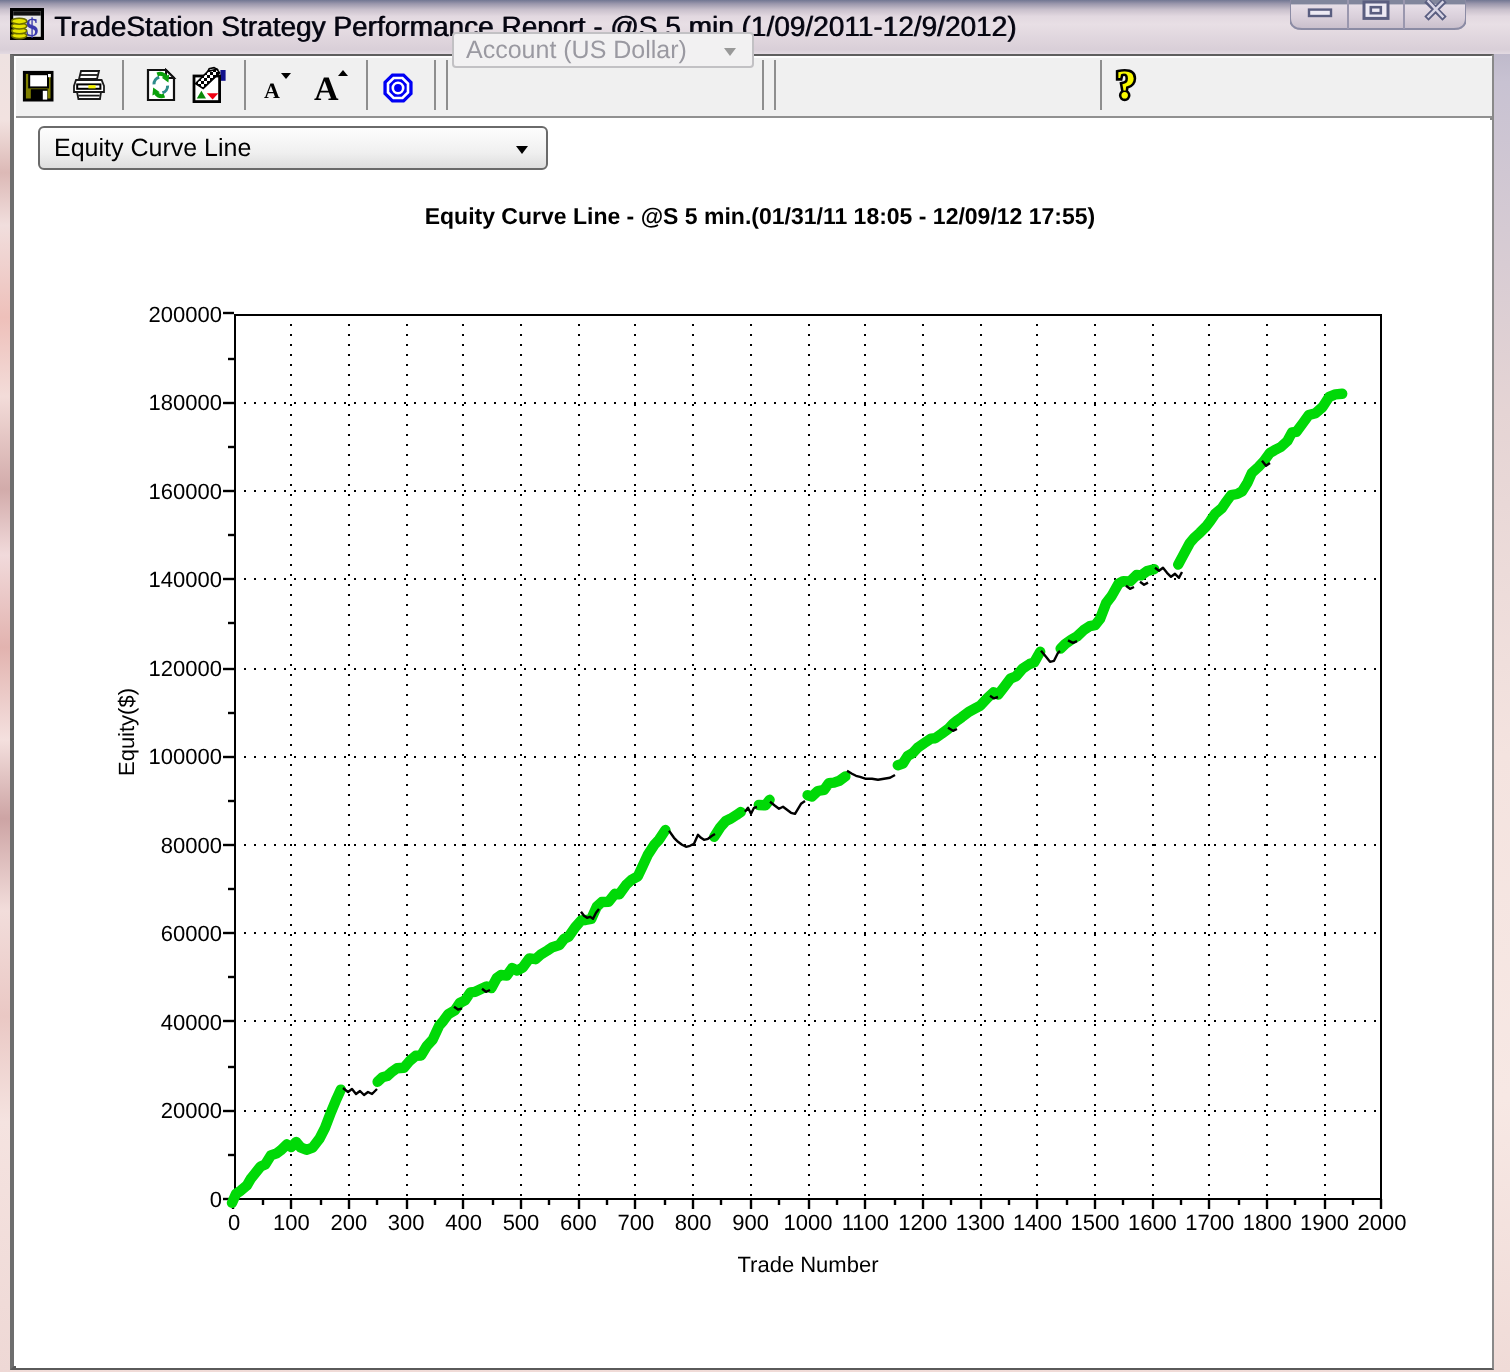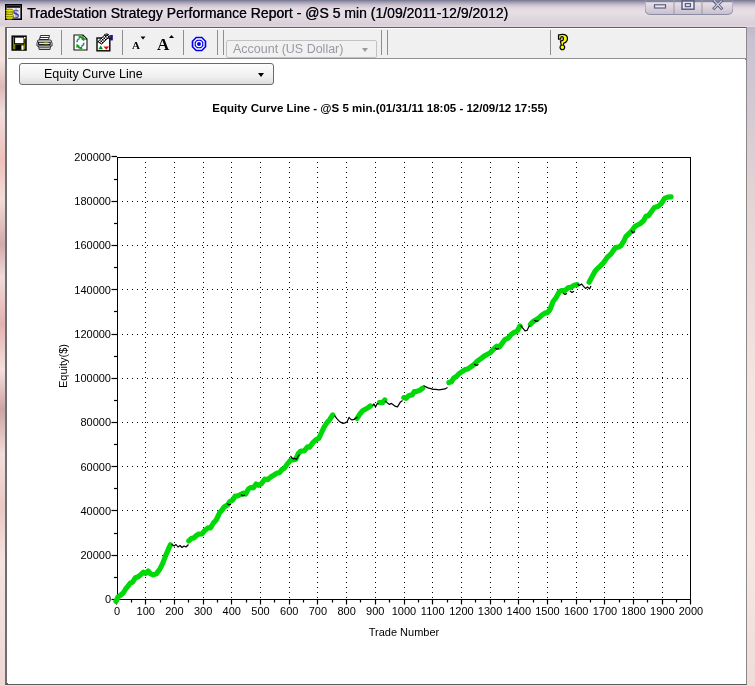--- a/index.html
+++ b/index.html
@@ -27,31 +27,31 @@
   position:absolute; left:7.5px; top:28px; width:738px; height:30.5px;
   background:#f0f0f0; border-bottom:1px solid #909090; border-top:1px solid #fdfdfd;
 }
 .sep { position:absolute; top:30px; height:25px; width:1px; background:#8e8e8e; }
 .ic { position:absolute; }
 .combo {
   position:absolute; border-radius:3px;
   font-size:12.5px; color:#000;
 }
 #combo1 {
-  left:226px; top:40px; width:151px; height:18px;
+  left:226px; top:16px; width:151px; height:18px;
   border:1px solid #c2c1c4; background:#f2f1f2; color:#9a99a1; line-height:16.5px; padding-left:6px;
   border-radius:2px;
 }
 #combo2 {
   left:388px; top:33px; width:153px; height:20px;
   border:1px solid #6a6a6a; background:linear-gradient(180deg,#fefefe,#f2f2f2 60%,#e2e2e2); line-height:18.5px; padding-left:6px;
 }
 #combo3 {
   left:19px; top:63px; width:255px; height:22px;
-  border:1px solid #6a6a6a; background:linear-gradient(180deg,#fdfdfd,#f0f0f0 60%,#dedede); line-height:20px; padding-left:24px;
+  border:1px solid #6a6a6a; background:linear-gradient(180deg,#fdfdfd,#f0f0f0 60%,#dedede); line-height:20px; padding-left:7px;
 }
 .arr { position:absolute; width:0; height:0; border-left:3.6px solid transparent; border-right:3.6px solid transparent; }
 #chart { position:absolute; left:0; top:0; }
 #content { position:absolute; left:7.5px; top:59.5px; width:738px; height:624px; background:#fff; }
 </style></head>
 <body>
 <div id="titlebar"></div>
 <svg style="position:absolute;left:5px;top:4px" width="17" height="16" viewBox="0 0 17 16">
 <rect x="0.8" y="0.8" width="15.4" height="14.4" fill="#e8e8e8" stroke="#000" stroke-width="1.6"></rect>
 <rect x="1.6" y="1.6" width="13.8" height="2.2" fill="#111"></rect>

